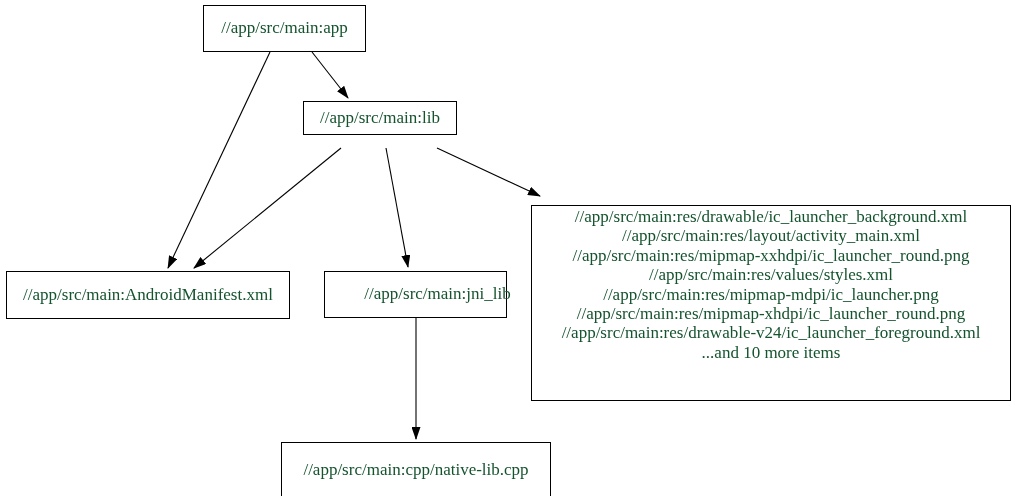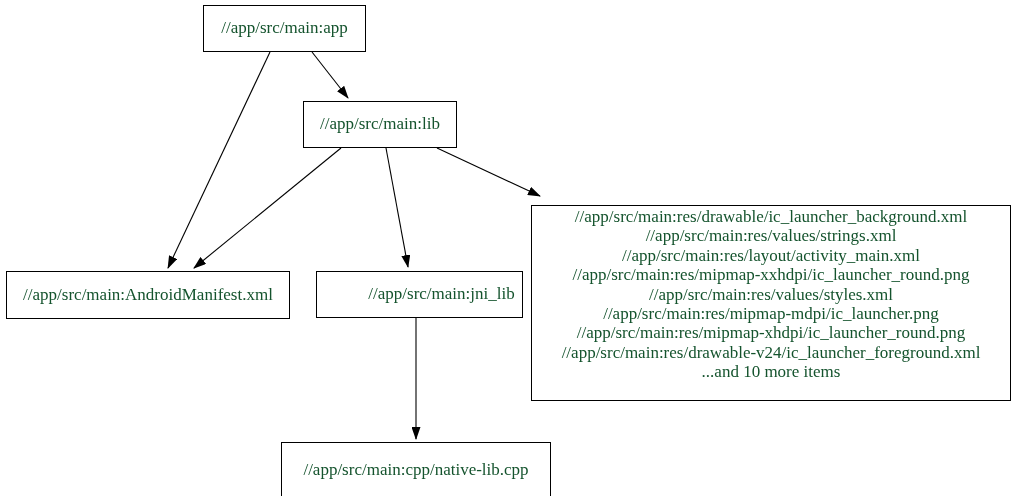--- a/index.html
+++ b/index.html
@@ -45,23 +45,23 @@
     text-align: center;
     padding-top: 1px;
   }
   .res-line {
     line-height: 19.4px;
     font-size: 17px;
     white-space: nowrap;
   }
   
   #node-app      { left: 203px; top: 5px;   width: 163px; height: 47px; }
-  #node-lib      { left: 303px; top: 101px; width: 154px; height: 47px; }
+  #node-lib      { left: 303px; top: 101px; width: 154px; height: 34px; }
   #node-manifest { left: 6px;   top: 271px; width: 284px; height: 48px; }
-  #node-jni-lib  { left: 316px; top: 271px; width: 207px; height: 47px; padding-left: 44px; }
+  #node-jni-lib  { left: 324px; top: 271px; width: 183px; height: 47px; padding-left: 44px; }
   #node-res      { left: 531px; top: 205px; width: 480px; height: 196px; }
   #node-cpp      { left: 281px; top: 442px; width: 270px; height: 56px; }
 </style>
 </head>
 <body>
 
 <div id="canvas">
 
   <svg id="edge-layer" viewBox="0 0 1018 496" xmlns="http://www.w3.org/2000/svg">
     <defs>
@@ -88,21 +88,20 @@
   <div class="node" id="node-manifest">
     <span>//app/src/main:AndroidManifest.xml</span>
   </div>
 
   <div class="node" id="node-jni-lib">
     <span>//app/src/main:jni_lib</span>
   </div>
 
   <div class="node multiline" id="node-res">
     <div class="res-line">//app/src/main:res/drawable/ic_launcher_background.xml</div>
-    <div class="res-line">//app/src/main:res/values/strings.xml</div>
     <div class="res-line">//app/src/main:res/layout/activity_main.xml</div>
     <div class="res-line">//app/src/main:res/mipmap-xxhdpi/ic_launcher_round.png</div>
     <div class="res-line">//app/src/main:res/values/styles.xml</div>
     <div class="res-line">//app/src/main:res/mipmap-mdpi/ic_launcher.png</div>
     <div class="res-line">//app/src/main:res/mipmap-xhdpi/ic_launcher_round.png</div>
     <div class="res-line">//app/src/main:res/drawable-v24/ic_launcher_foreground.xml</div>
     <div class="res-line">...and 10 more items</div>
   </div>
 
   <div class="node" id="node-cpp">

